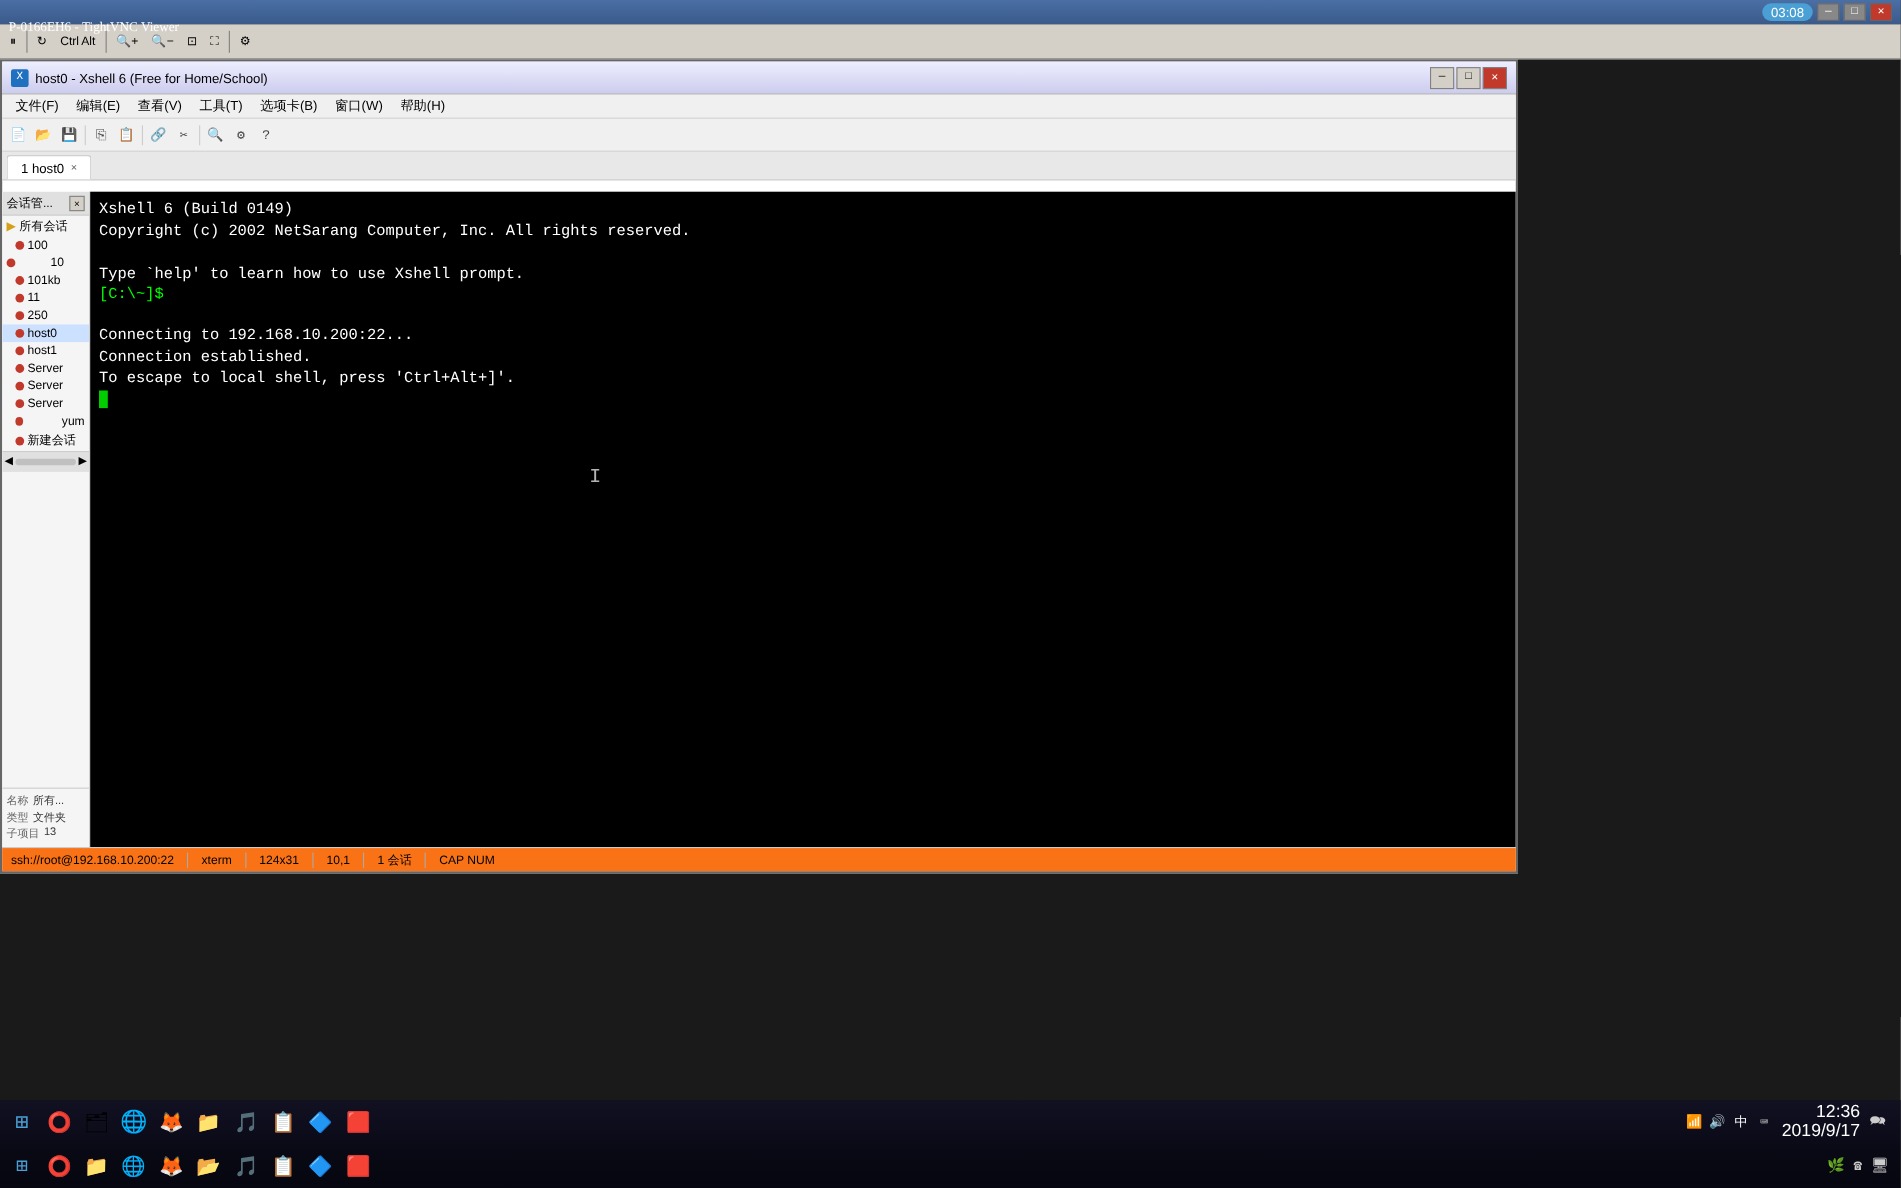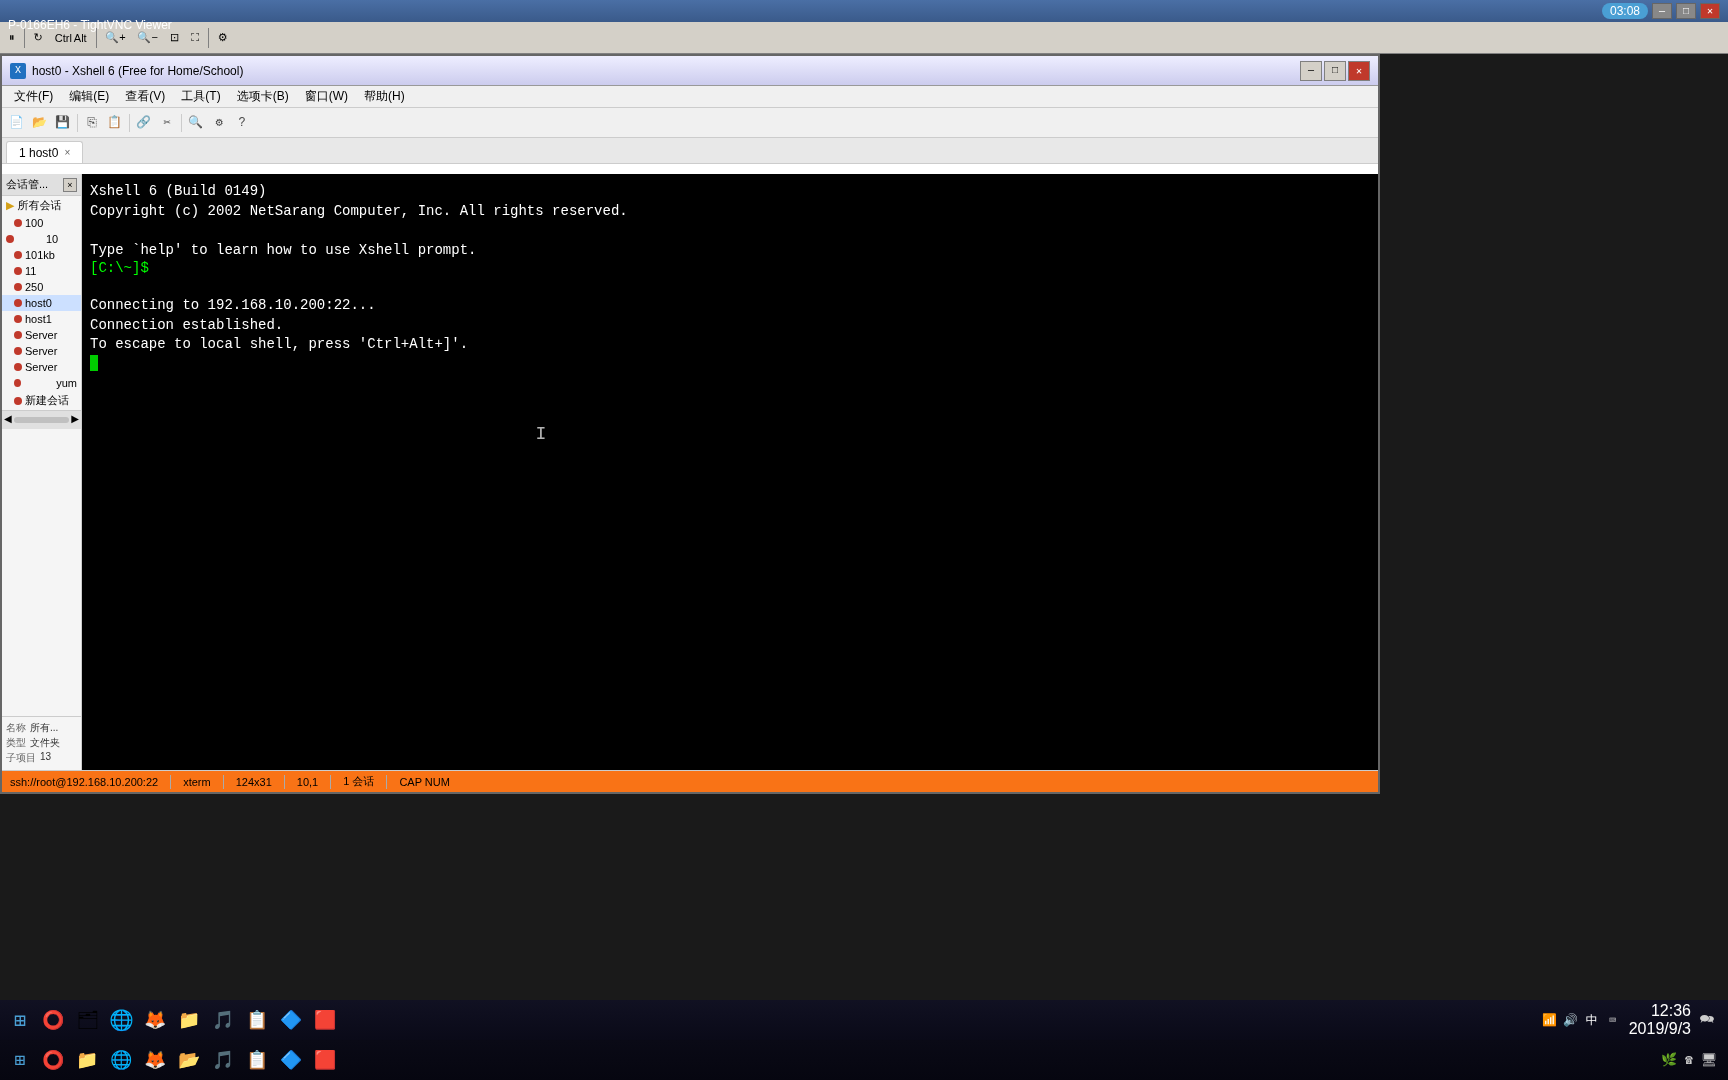--- a/index.html
+++ b/index.html
@@ -19,21 +19,21 @@
       background: linear-gradient(to bottom, #4a6fa5, #3a5a8a);
       display: flex;
       align-items: center;
       justify-content: space-between;
       padding: 0 8px;
       position: relative;
     }
     .vnc-title {
       color: #fff;
       font-size: 12px;
-      font-family: Liberation Sans, sans-serif;
+      font-family: Liberation Serif, serif;
       margin-top: 27px;
     }
     .vnc-controls {
       display: flex;
       align-items: center;
       gap: 4px;
     }
     .vnc-time-badge {
       background: #4a9fd4;
       color: #fff;
@@ -564,21 +564,21 @@
   <div class="taskbar-icon" style="color:#c0392b;">🟥</div>
   <div style="flex:1;"></div>
 
   <div style="display:flex;align-items:center;gap:3px;padding:0 8px;">
     <div class="systray-icon" style="font-size:12px;">📶</div>
     <div class="systray-icon" style="font-size:12px;">🔊</div>
     <div class="systray-icon" style="font-size:12px;color:#fff;">中</div>
     <div class="systray-icon" style="font-size:12px;">⌨</div>
     <div style="color:#fff;font-size:16px;font-family:'Segoe UI',Arial,sans-serif;text-align:right;cursor:pointer;padding:0 4px;">
       <div>12:36</div>
-      <div>2019/9/3</div>
+      <div>2019/9/17</div>
     </div>
     <div class="systray-icon" style="font-size:12px;">🗪</div>
   </div>
 </div>
 
 <div style="position:absolute;bottom:0;left:0;width:100%;height:40px;background:linear-gradient(to bottom,#0a0a16,#060610);display:flex;align-items:center;padding:0 4px;gap:2px;z-index:100;">
   <div class="taskbar-icon" style="color:#4a9fd4;">⊞</div>
   <div class="taskbar-icon" style="color:#888;">⭕</div>
   <div class="taskbar-icon">📁</div>
   <div class="taskbar-icon">🌐</div>

